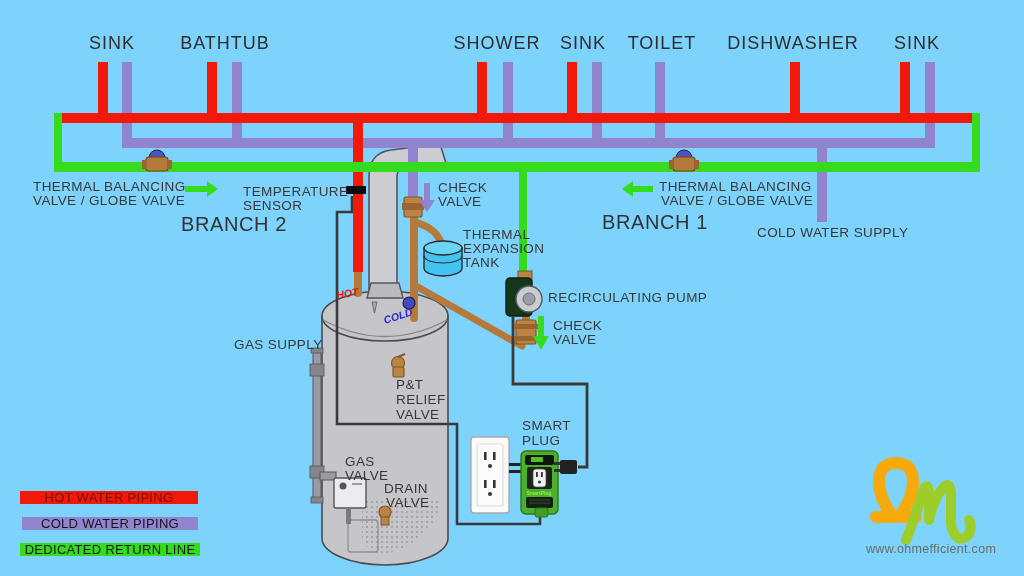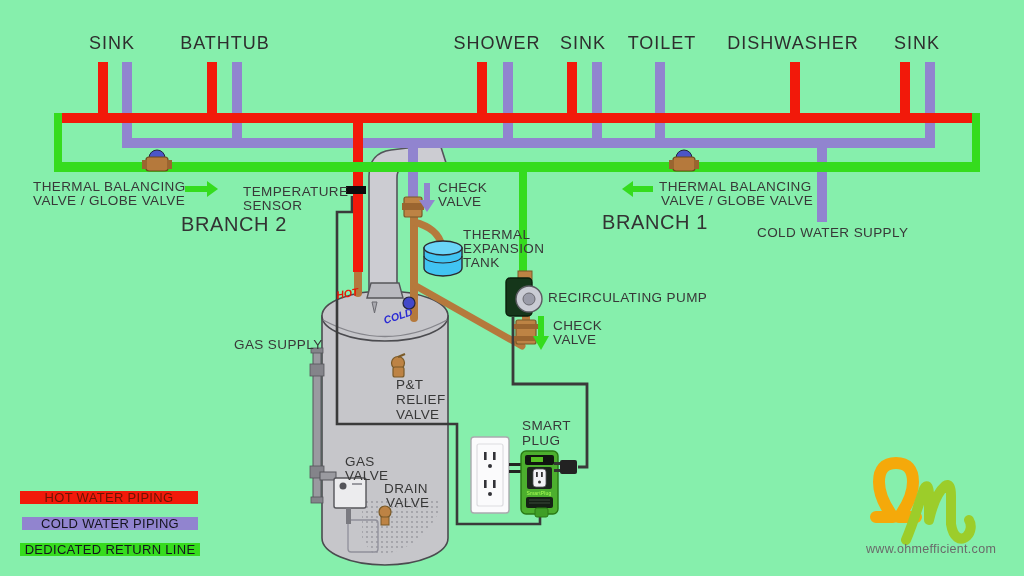--- a/index.html
+++ b/index.html
@@ -1,16 +1,16 @@
 <!DOCTYPE html>
 <html><head>
 <meta charset="utf-8">
 <style>
   html,body{margin:0;padding:0;background:#ffffff;}
-  .stage{position:relative;width:1024px;height:576px;background:#86efac;overflow:hidden;}
+  .stage{position:relative;width:1024px;height:576px;background:#7dd3fc;overflow:hidden;}
   svg text{font-family:"Liberation Sans", sans-serif;fill:#383838;}
   .fixture-label{font-size:18px;letter-spacing:1px;fill:#2e2e2e;}
   .lbl{font-size:13.5px;letter-spacing:0.4px;}
   .branch{font-size:20px;letter-spacing:0.6px;fill:#333333;}
   .port-hot{font-size:10.5px;font-weight:bold;font-style:italic;fill:#e81505;}
   .port-cold{font-size:10.5px;font-weight:bold;font-style:italic;fill:#2a2ad4;}
   .legend-text{font-size:13px;letter-spacing:0.3px;}
   .legend-hot{fill:#6b1403;}
   .legend-dark{fill:#14141e;}
   .url-text{font-size:12.5px;fill:#6a6a6a;letter-spacing:0.3px;}

